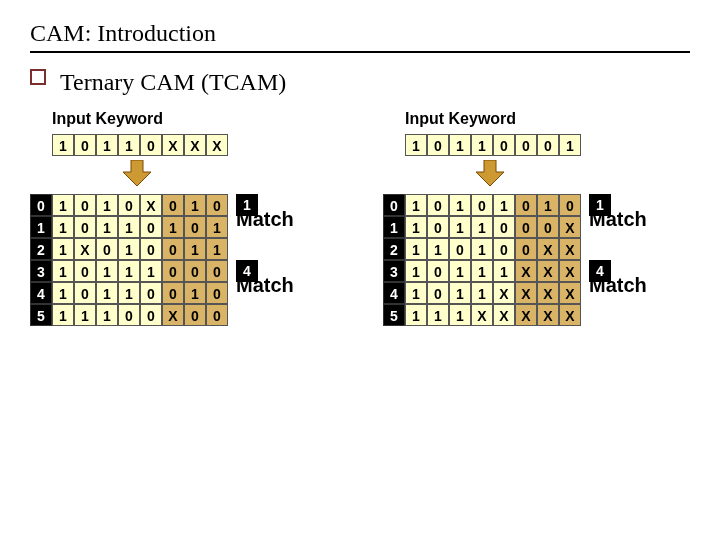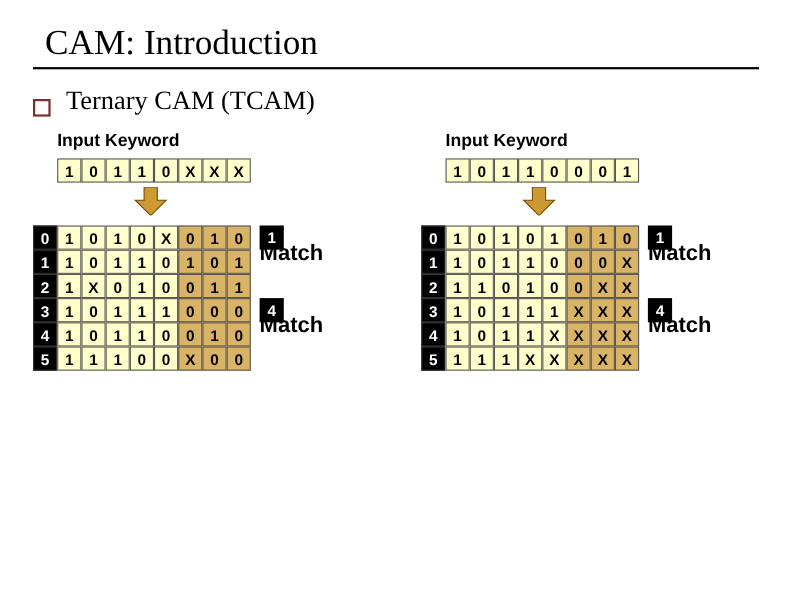--- a/index.html
+++ b/index.html
@@ -5,33 +5,33 @@
   body {
     margin: 0;
     padding: 20px 30px;
     font-family: Georgia, 'Times New Roman', serif;
     background: #fff;
     width: 720px;
     height: 540px;
     box-sizing: border-box;
   }
   .title {
-    font-size: 32px;
+    font-size: 24px;
     font-weight: normal;
-    margin: 0 0 4px 11px;
+    margin: 0 0 4px 0;
     font-family: 'Times New Roman', serif;
   }
   .hr {
     border: none;
     border-top: 2px solid #000;
     margin: 0 0 16px 0;
   }
   .subtitle-row {
     display: flex;
-    align-items: flex-end;
+    align-items: flex-start;
     gap: 14px;
     margin-bottom: 14px;
   }
   .bullet-box {
     width: 12px;
     height: 12px;
     border: 2px solid #7a2e2e;
     display: inline-block;
   }
   .subtitle {

